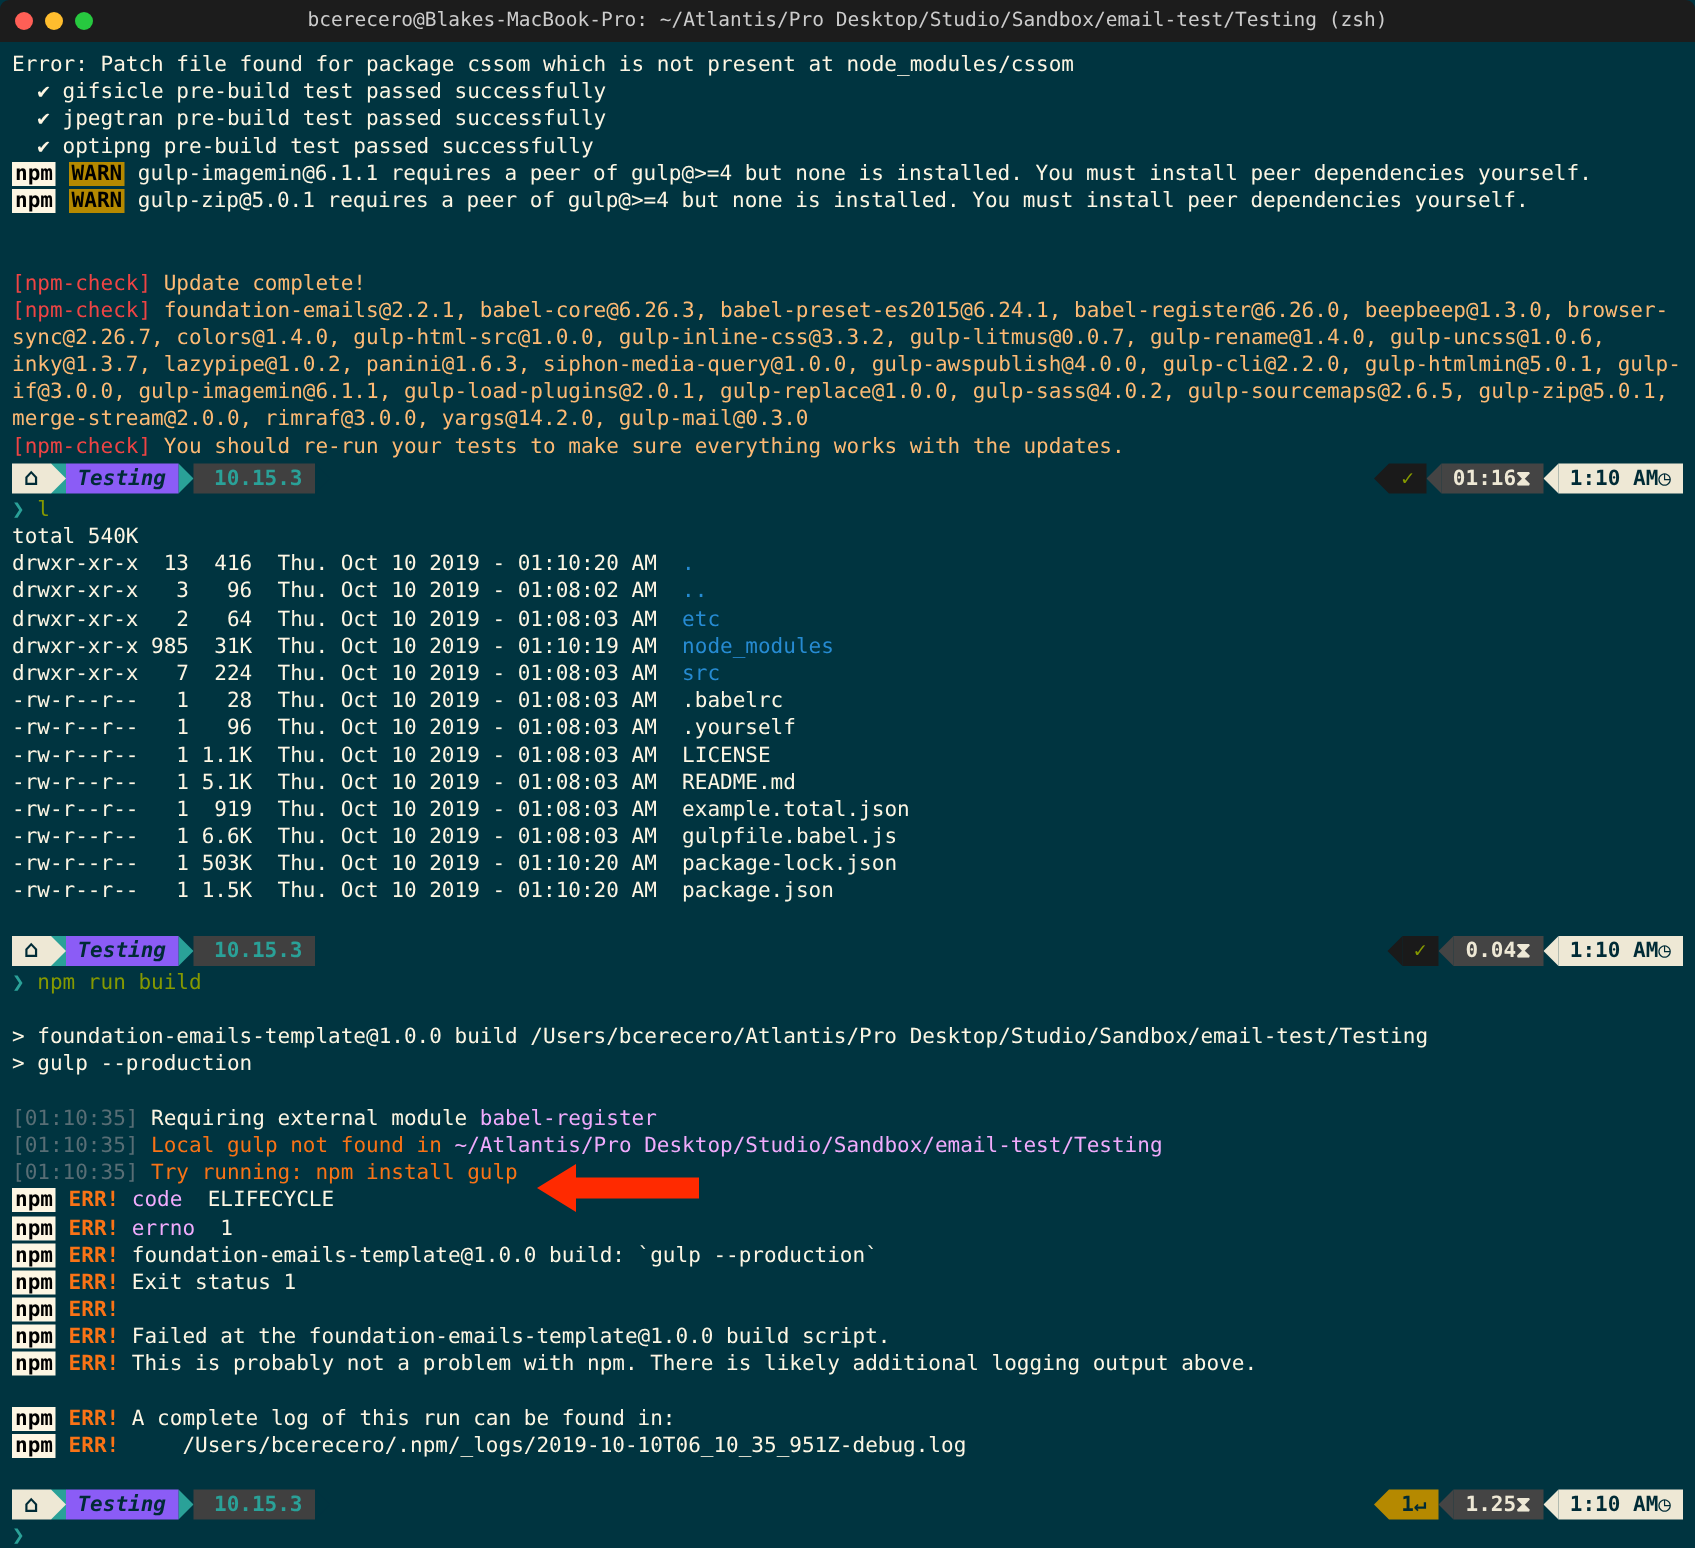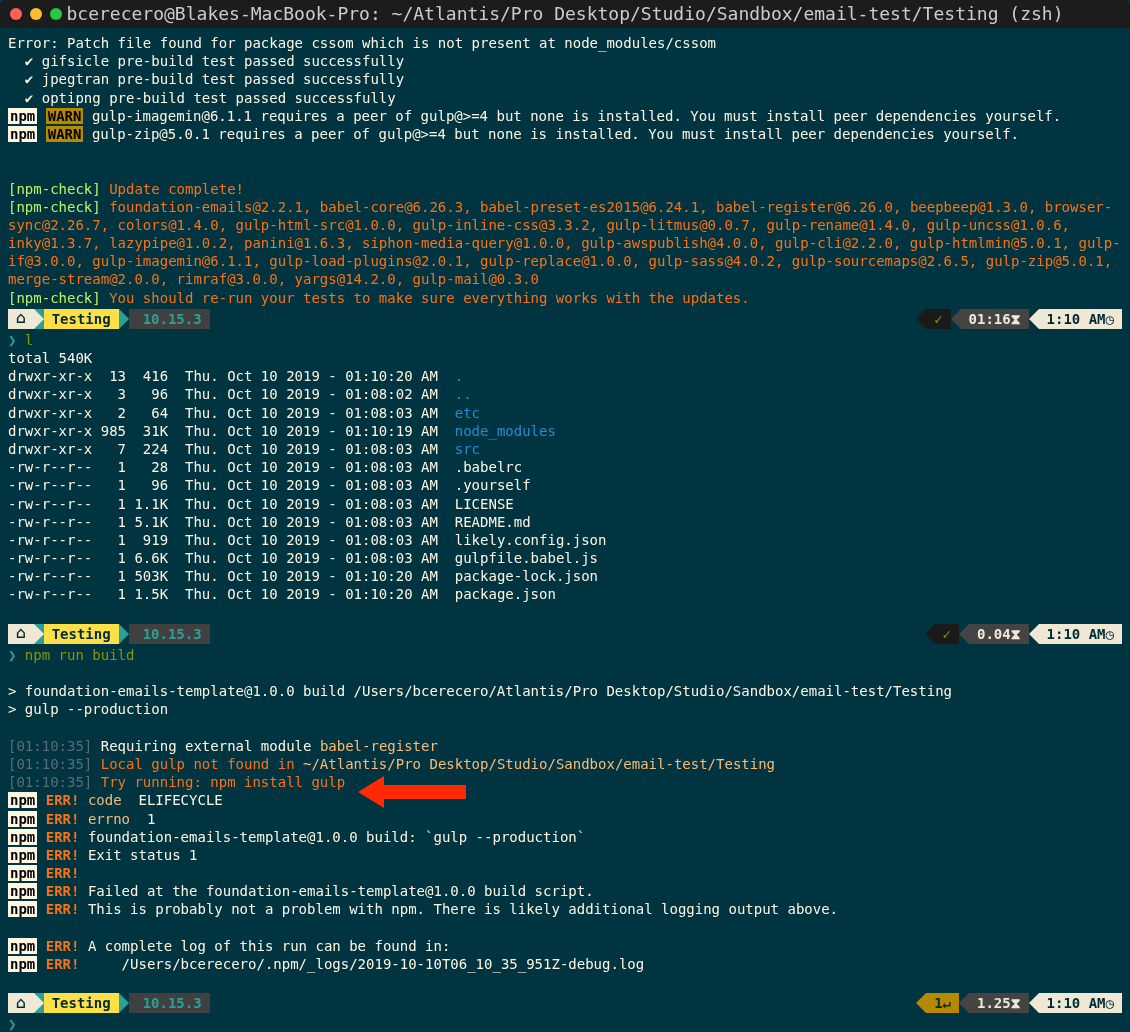--- a/index.html
+++ b/index.html
@@ -19,44 +19,44 @@
   align-items: center;
   padding: 0 10px;
   position: relative;
   border-radius: 6px 6px 0 0;
 }
 .traffic-lights { display: flex; gap: 8px; position: absolute; left: 10px; }
 .light { width: 12px; height: 12px; border-radius: 50%; }
 .light.red { background: #ff5f56; }
 .light.yellow { background: #ffbd2e; }
 .light.green { background: #27c93f; }
-.title { flex: 1; text-align: center; color: #ccc; font-size: 18px; }
+.title { flex: 1; text-align: center; color: #ccc; font-size: 13px; }
 .terminal { padding: 6px 8px 10px 8px; }
 .line { white-space: pre; font-size: 14px; }
 .white { color: #fdf6e3; }
 .red-txt { color: #f97316; }
-.cyan { color: #bef264; }
-.green-txt { color: #f97316; margin-top: 11px; }
+.cyan { color: #ef4444; }
+.green-txt { color: #fdba74; margin-top: 11px; }
 .blue { color: #268bd2; }
-.magenta { color: #fdba74; }
+.magenta { color: #f0abfc; }
 .gray { color: #586e75; }
 .yellow { color: #b58900; }
 .npm-badge { background: #fdf6e3; color: #000; font-weight: bold; padding: 0 2px; }
 .warn-badge { background: #b58900; color: #000; font-weight: bold; padding: 0 2px; }
 .err-badge { color: #f97316; font-weight: bold; }
 .powerline {
   display: flex;
   align-items: center;
   height: 20px;
   margin: 2px 0;
   font-weight: bold;
 }
 .seg { display: inline-flex; align-items: center; height: 20px; padding: 0 8px; position: relative; }
 .seg-home { background: #eee8d5; color: #002b36; }
-.seg-dir { background: #fde047; color: #002b36; }
+.seg-dir { background: #8b5cf6; color: #002b36; font-style: italic; }
 .seg-ver { background: #404040; color: #2aa198; padding-left: 14px; }
 .arrow-r {
   width: 0; height: 0;
   border-top: 10px solid transparent;
   border-bottom: 10px solid transparent;
   display: inline-block;
 }
 .powerline-right {
   margin-left: auto;
   display: flex;
@@ -144,21 +144,21 @@
 <div id="lsrows">
       <div class="line"><span class="white">drwxr-xr-x  13  416  Thu. Oct 10 2019 - 01:10:20 AM  </span><span class="blue">.</span></div>
       <div class="line"><span class="white">drwxr-xr-x   3   96  Thu. Oct 10 2019 - 01:08:02 AM  </span><span class="blue">..</span></div>
       <div class="line"><span class="white">drwxr-xr-x   2   64  Thu. Oct 10 2019 - 01:08:03 AM  </span><span class="blue">etc</span></div>
       <div class="line"><span class="white">drwxr-xr-x 985  31K  Thu. Oct 10 2019 - 01:10:19 AM  </span><span class="blue">node_modules</span></div>
       <div class="line"><span class="white">drwxr-xr-x   7  224  Thu. Oct 10 2019 - 01:08:03 AM  </span><span class="blue">src</span></div>
       <div class="line"><span class="white">-rw-r--r--   1   28  Thu. Oct 10 2019 - 01:08:03 AM  </span><span class="white">.babelrc</span></div>
       <div class="line"><span class="white">-rw-r--r--   1   96  Thu. Oct 10 2019 - 01:08:03 AM  </span><span class="white">.yourself</span></div>
       <div class="line"><span class="white">-rw-r--r--   1 1.1K  Thu. Oct 10 2019 - 01:08:03 AM  </span><span class="white">LICENSE</span></div>
       <div class="line"><span class="white">-rw-r--r--   1 5.1K  Thu. Oct 10 2019 - 01:08:03 AM  </span><span class="white">README.md</span></div>
-      <div class="line"><span class="white">-rw-r--r--   1  919  Thu. Oct 10 2019 - 01:08:03 AM  </span><span class="white">likely.config.json</span></div>
+      <div class="line"><span class="white">-rw-r--r--   1  919  Thu. Oct 10 2019 - 01:08:03 AM  </span><span class="white">example.total.json</span></div>
       <div class="line"><span class="white">-rw-r--r--   1 6.6K  Thu. Oct 10 2019 - 01:08:03 AM  </span><span class="white">gulpfile.babel.js</span></div>
       <div class="line"><span class="white">-rw-r--r--   1 503K  Thu. Oct 10 2019 - 01:10:20 AM  </span><span class="white">package-lock.json</span></div>
       <div class="line"><span class="white">-rw-r--r--   1 1.5K  Thu. Oct 10 2019 - 01:10:20 AM  </span><span class="white">package.json</span></div>
     </div>
 <div class="line">&nbsp;</div>
 
 <div id="p1">
       <div class="powerline">
     <span class="seg seg-home">
           <span class="home-icon"></span>

